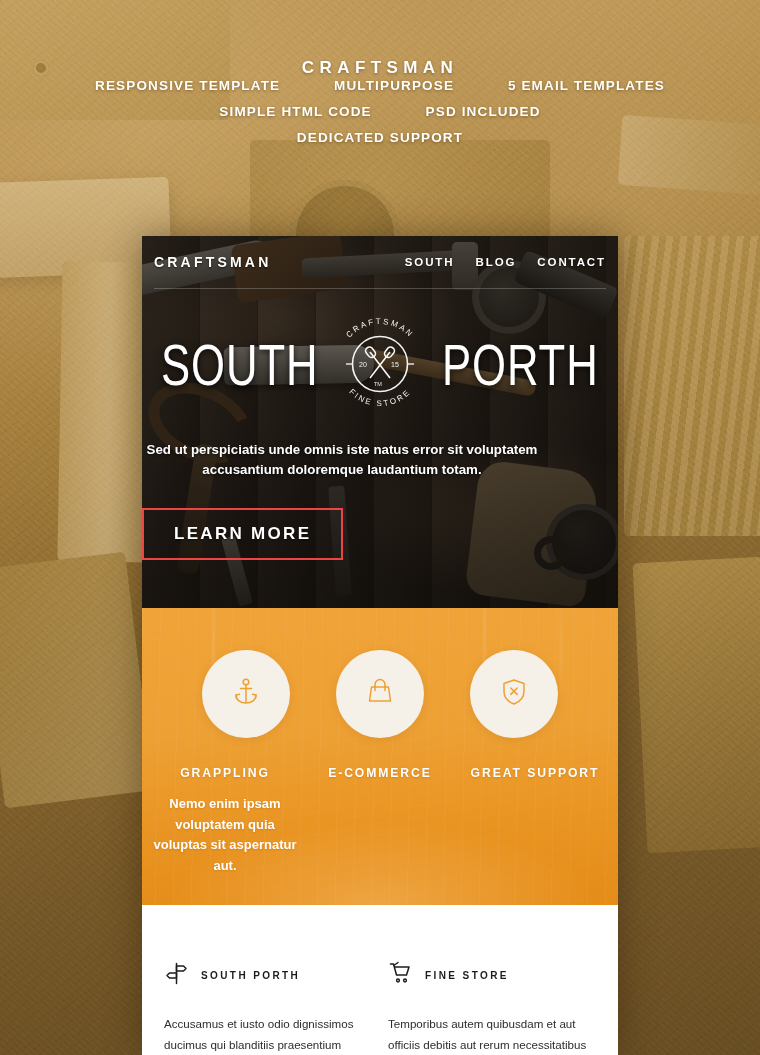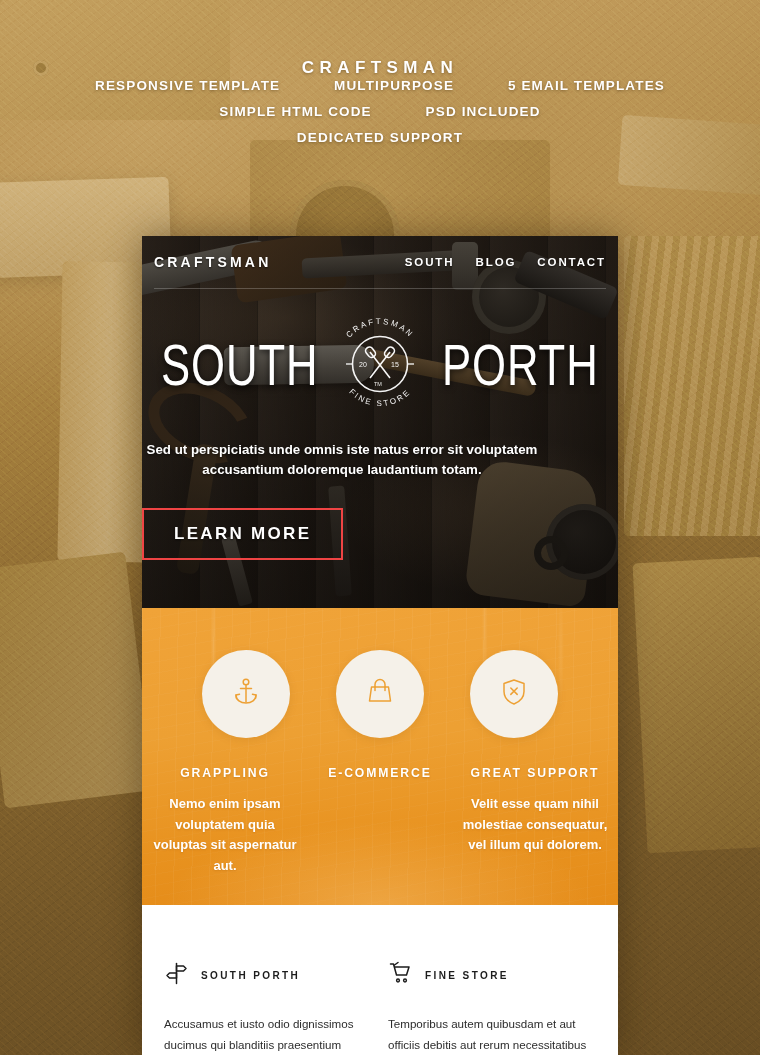--- a/index.html
+++ b/index.html
@@ -313,21 +313,20 @@
       <div id="ftitles">
         <div class="fcol">
           <div class="ftitle">GRAPPLING</div>
           <div class="fdesc">Nemo enim ipsam voluptatem quia voluptas sit aspernatur aut.</div>
         </div>
         <div class="fcol">
           <div class="ftitle">E-COMMERCE</div>
         </div>
         <div class="fcol">
           <div class="ftitle">GREAT SUPPORT</div>
-          <div class="fdesc">Velit esse quam nihil molestiae consequatur, vel illum qui dolorem.</div>
         </div>
       </div>
     </div>
   </div>
 
   <div id="bottom">
     <div class="bcol">
       <div class="bhead">
         <span>
           <svg width="25" height="25" viewBox="0 0 25 25" fill="none" stroke="#1d1d1d" stroke-width="1.5" stroke-linecap="round" stroke-linejoin="round">

